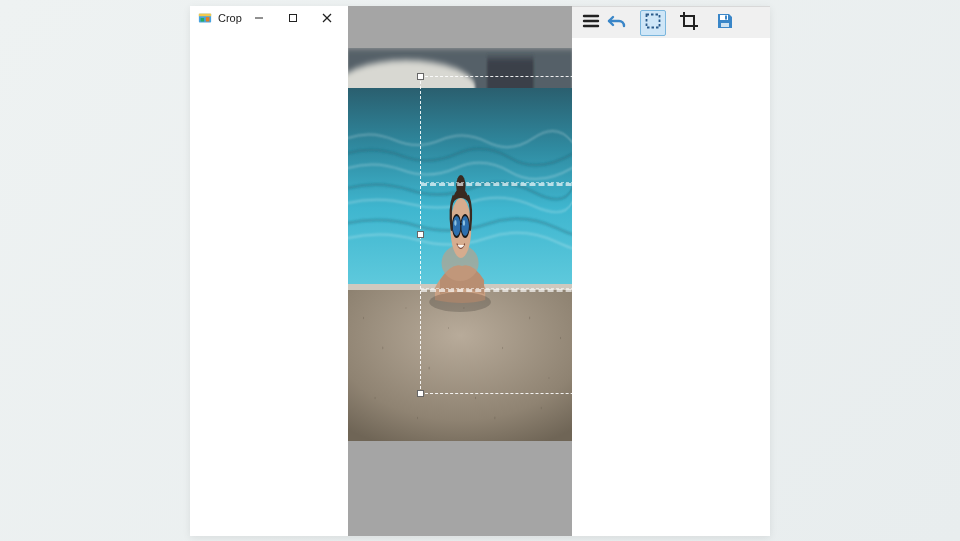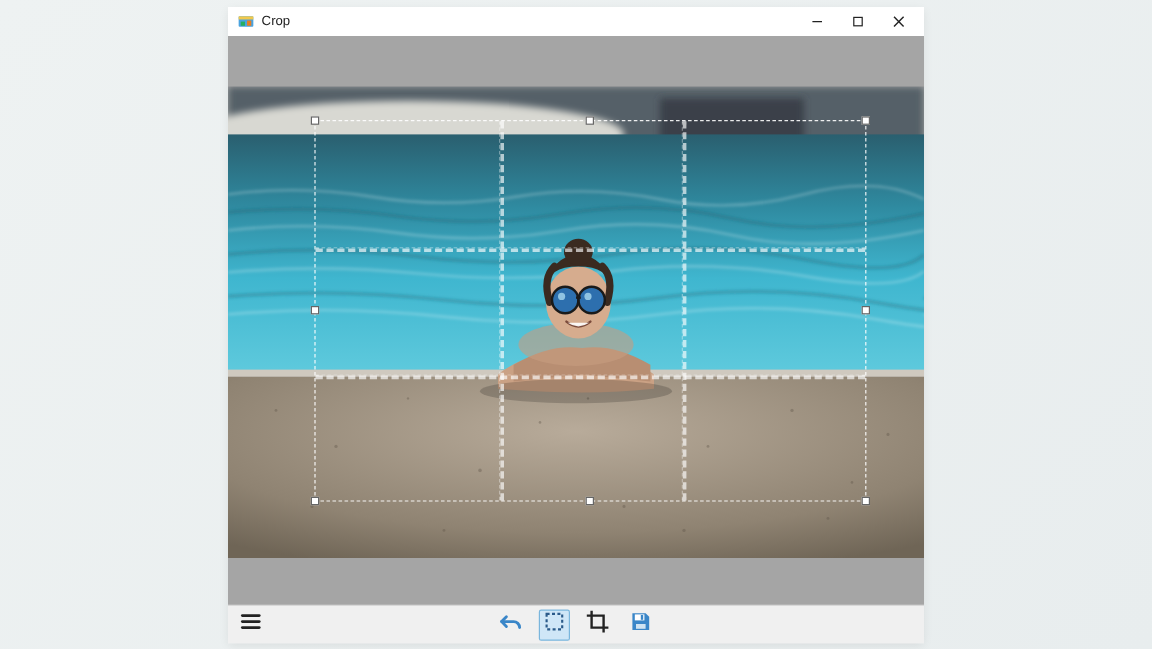--- a/index.html
+++ b/index.html
@@ -13,21 +13,21 @@
     }
     .window {
       position: absolute;
       left: 190px;
       top: 6px;
       width: 580px;
       height: 530px;
       background: #ffffff;
       box-shadow: 0 2px 8px rgba(0,0,0,0.08);
       display: flex;
-      flex-direction: column;
+      flex-direction: row;
     }
     .titlebar {
       height: 24px;
       display: flex;
       align-items: center;
       padding: 0 4px 0 8px;
       background: #ffffff;
       font-size: 11px;
       color: #222;
     }

